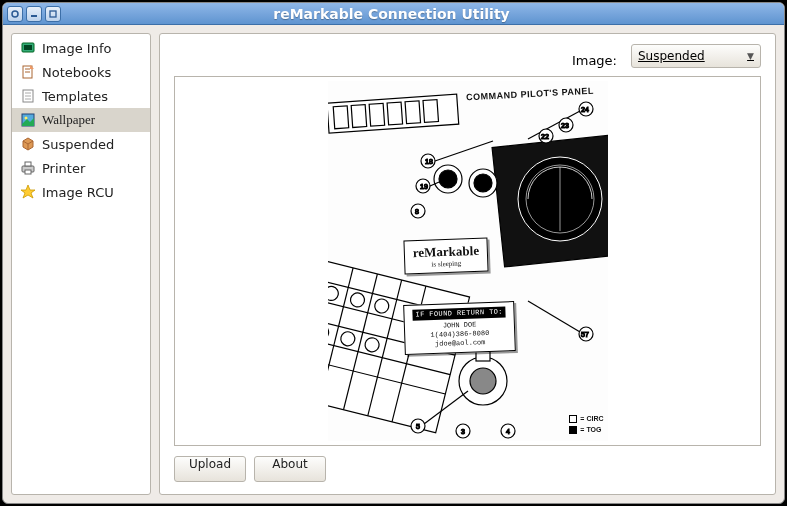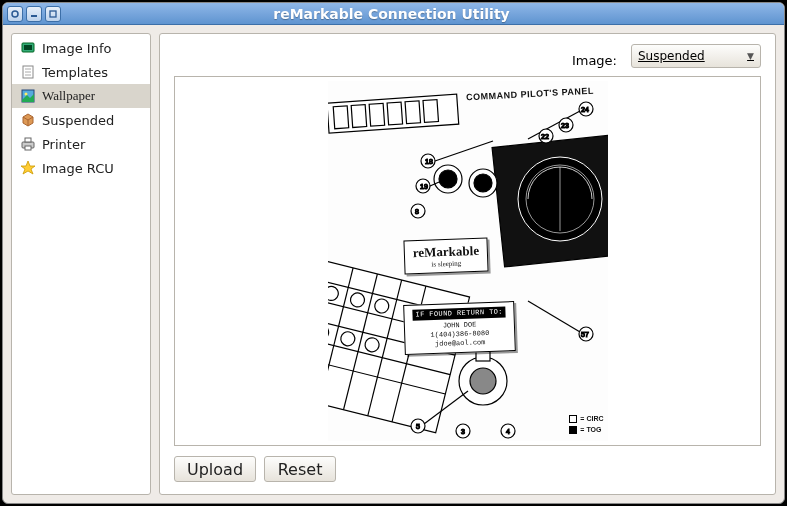--- a/index.html
+++ b/index.html
@@ -188,23 +188,23 @@
     margin-top: 10px;
   }
   .btn {
     height: 26px;
     min-width: 72px;
     padding: 0 12px;
     border: 1px solid #b8b4ac;
     border-radius: 3px;
     background: linear-gradient(to bottom,#fdfdfc,#e7e3db);
     display: flex;
-    align-items: center;
+    align-items: flex-start;
     justify-content: center;
-    font-size: 16px;
+    font-size: 12px;
     color: #222;
   }
   .footer .spacer { flex: 1; }
 </style>
 </head>
 <body>
 
 <div class="window">
   <div class="titlebar">
     <div class="win-controls">
@@ -231,20 +231,31 @@
   <div class="client">
     <div class="sidebar">
       <div class="sidebar-item">
         <span class="sidebar-icon">
           <svg width="16" height="16" viewBox="0 0 16 16">
               <rect x="2" y="3" width="12" height="9" rx="1" fill="#3a7" stroke="#062" stroke-width="1"></rect>
               <rect x="4" y="5" width="8" height="5" fill="#042"></rect>
             </svg>
         </span>
         <span>Image Info</span>
+      </div>
+      <div class="sidebar-item">
+        <span class="sidebar-icon">
+          <svg width="16" height="16" viewBox="0 0 16 16">
+              <rect x="3" y="2" width="9" height="12" fill="#fff" stroke="#a63" stroke-width="1"></rect>
+              <path d="M10 1 L14 5 L10 5 Z" fill="#e96"></path>
+              <line x1="5" y1="5" x2="10" y2="5" stroke="#a63"></line>
+              <line x1="5" y1="8" x2="10" y2="8" stroke="#a63"></line>
+            </svg>
+        </span>
+        <span>Notebooks</span>
       </div>
       <div class="sidebar-item">
         <span class="sidebar-icon">
           <svg width="16" height="16" viewBox="0 0 16 16">
               <rect x="3" y="2" width="10" height="12" fill="#fff" stroke="#888" stroke-width="1"></rect>
               <line x1="5" y1="5" x2="11" y2="5" stroke="#aaa"></line>
               <line x1="5" y1="8" x2="11" y2="8" stroke="#aaa"></line>
               <line x1="5" y1="11" x2="11" y2="11" stroke="#aaa"></line>
             </svg>
         </span>
@@ -397,19 +408,19 @@
               </div>
           </div>
         </div>
       </div>
 
       <div class="footer">
         <div class="btn">
             <span>Upload</span>
           </div>
         <div class="btn">
-            <span>Reset</span>
+            <span>About</span>
           </div>
         <div class="spacer"></div>
       </div>
     </div>
   </div>
 </div>
 
 </body></html>

